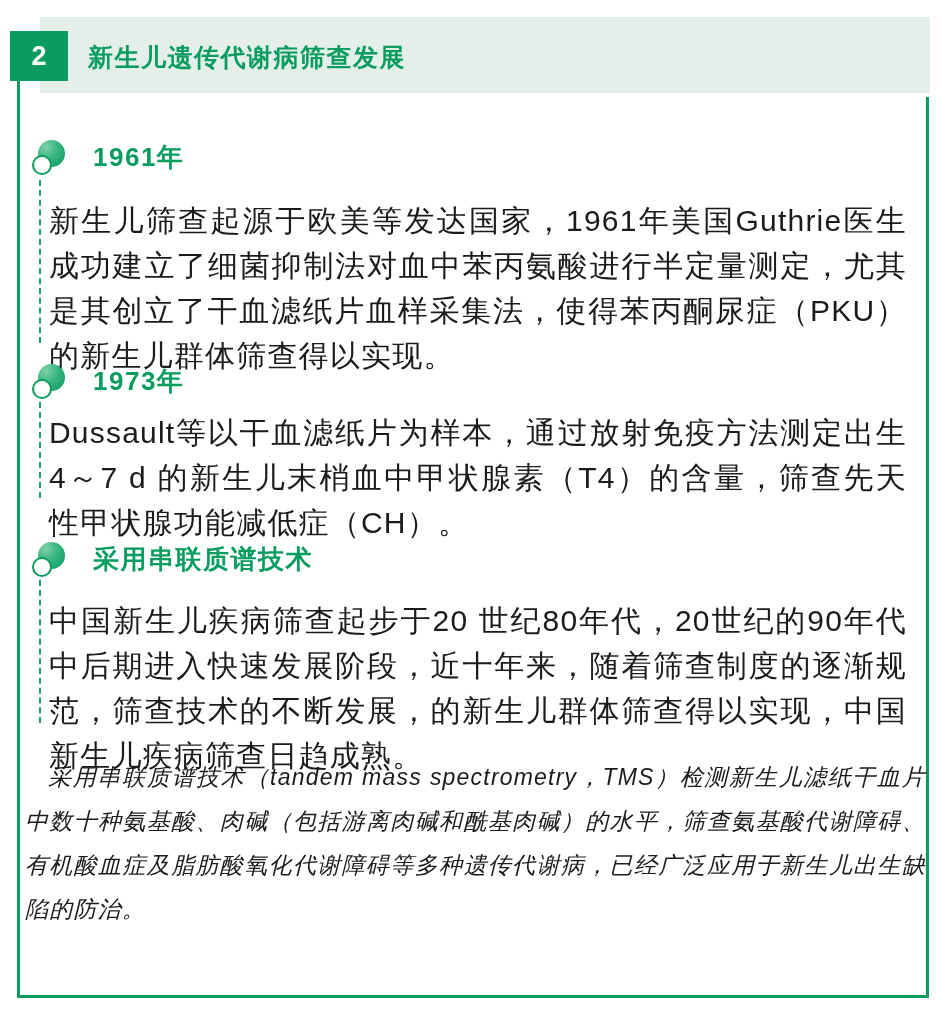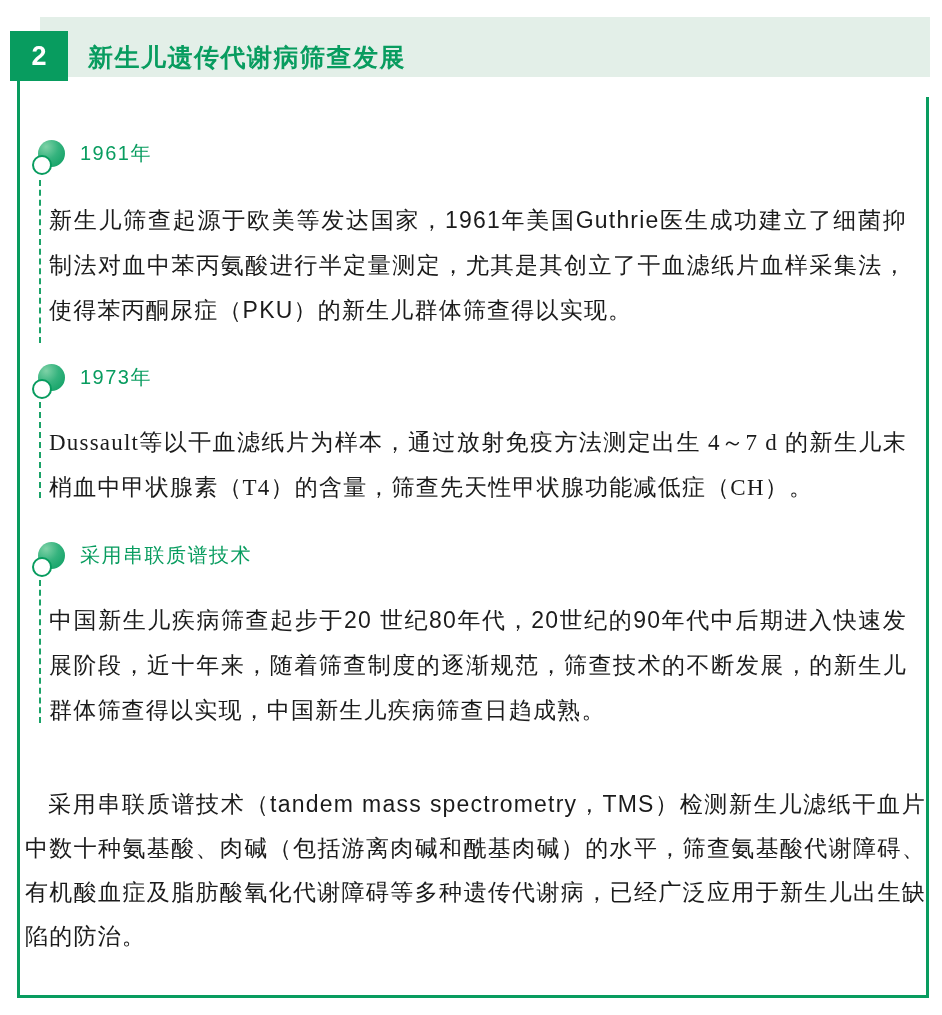--- a/index.html
+++ b/index.html
@@ -9,21 +9,21 @@
     font-family:"Liberation Sans","DejaVu Sans",sans-serif;
     position:relative;overflow:hidden;
     color:#1b1b1b;
   }
   
   .frame-left{position:absolute;left:17px;top:80px;width:3px;height:918px;background:var(--accent);}
   .frame-right{position:absolute;left:926px;top:97px;width:3px;height:901px;background:var(--accent);}
   .frame-bottom{position:absolute;left:17px;top:995px;width:912px;height:3px;background:var(--accent);}
   
   .header-bar{
-    position:absolute;left:40px;top:17px;width:890px;height:60px;
+    position:absolute;left:40px;top:17px;width:890px;height:76px;
     background:var(--bar);
   }
   .header-title{
     position:absolute;left:48px;top:0;height:80px;
     display:flex;align-items:center;
     font-size:25px;font-weight:bold;color:var(--accent);
     letter-spacing:1.5px;
   }
   .header-num{
     position:absolute;left:10px;top:31px;width:58px;height:50px;
@@ -36,41 +36,41 @@
   .marker{position:absolute;left:32px;top:0;width:36px;height:40px;}
   .marker .big{
     position:absolute;left:6px;top:2px;width:27px;height:27px;border-radius:50%;
     background:radial-gradient(circle at 30% 25%, #7fd2a7 0%, #35b37e 45%, var(--accent) 100%);
   }
   .marker .small{
     position:absolute;left:0;top:17px;width:16px;height:16px;border-radius:50%;
     background:#ffffff;border:2.5px solid var(--accent);
   }
   .section-heading{
-    position:absolute;left:80px;top:2px;
-    font-size:20px;font-weight:normal;color:var(--accent);
+    position:absolute;left:93px;top:2px;
+    font-size:26px;font-weight:bold;color:var(--accent);
     letter-spacing:1.5px;white-space:nowrap;
   }
   .dash-line{
     position:absolute;left:39px;width:0;
     border-left:2px dashed var(--dash);
   }
   .section-body{
     position:absolute;left:49px;width:858px;
-    font-size:23px;line-height:45px;letter-spacing:1.2px;
+    font-size:30px;line-height:45px;letter-spacing:1.2px;
     text-align:justify;color:#1b1b1b;
   }
   #sec1{top:138px;}  #sec1 .dash-line{top:42px;height:163px;}  #sec1 .section-body{top:60px;}
-  #sec2{top:362px;}  #sec2 .dash-line{top:40px;height:96px;}   #sec2 .section-body{top:58px;font-family:Liberation Serif, serif;}
+  #sec2{top:362px;}  #sec2 .dash-line{top:40px;height:96px;}   #sec2 .section-body{top:48px;}
   #sec3{top:540px;}  #sec3 .dash-line{top:40px;height:143px;}  #sec3 .section-body{top:58px;}
   
   .footer-para{
-    position:absolute;left:25px;top:782px;width:901px;
+    position:absolute;left:25px;top:755px;width:901px;
     font-size:23px;line-height:44px;letter-spacing:1.2px;
-    text-align:justify;text-indent:23px;color:#1b1b1b;
+    text-align:justify;text-indent:23px;color:#1b1b1b;font-style:italic;
   }
 </style>
 </head>
 <body style="--accent: #089c5f; --bar: #e3efe8; --dash: #1aa268;">
 
 <div class="frame-left"></div>
 <div class="frame-right"></div>
 <div class="frame-bottom"></div>
 
 <div class="header-bar">

